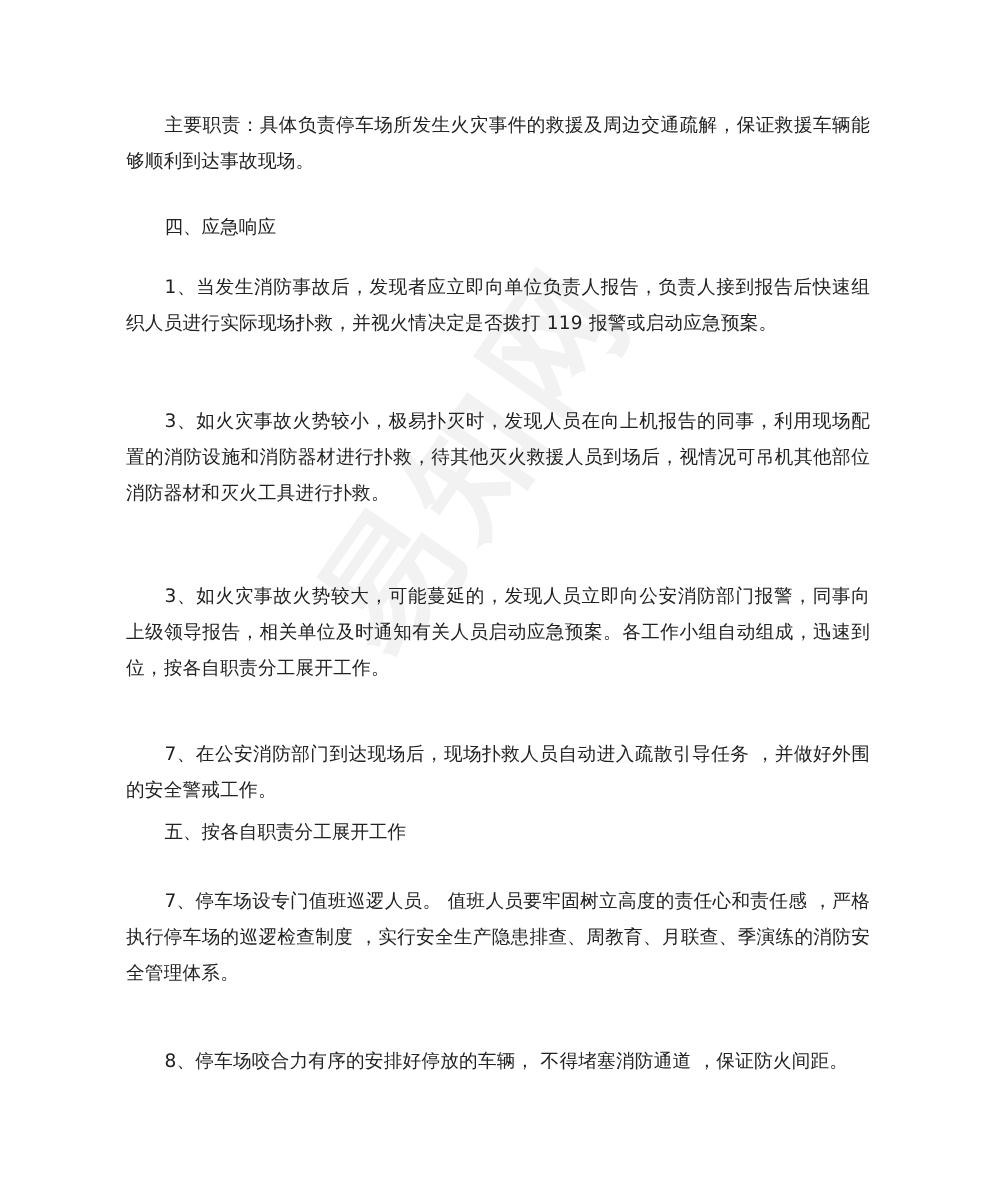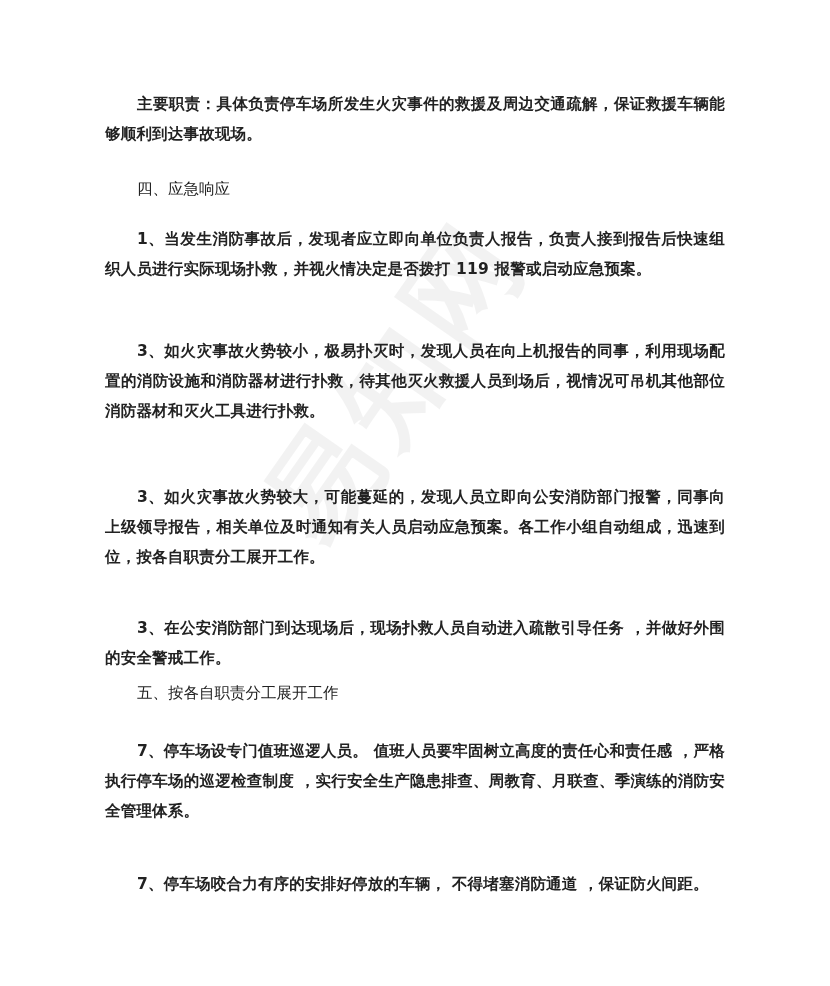--- a/index.html
+++ b/index.html
@@ -1,34 +1,34 @@
 <!DOCTYPE html>
 <html><head>
   <meta charset="utf-8">
   <style>
     html, body { margin: 0; padding: 0; background: #ffffff; }
     body { width: 830px; height: 986px; position: relative; overflow: hidden;
            font-family: "DejaVu Sans", "Liberation Sans", sans-serif; color: #222222; }
     .page { position: absolute; left: 105px; top: 0; width: 620px; }
     .para { position: absolute; left: 0; width: 620px; font-size: 15.5px; line-height: 30px;
-            text-indent: 32px; text-align: justify; letter-spacing: 0.2px; margin: 0; font-weight: bold; }
+            text-indent: 32px; text-align: justify; letter-spacing: 0.2px; margin: 0; }
     .heading { position: absolute; left: 32px; font-size: 15.5px; line-height: 30px; margin: 0; text-align: center; }
     .watermark { position: absolute; left: 270px; top: 300px; width: 320px; height: 260px;
                  transform: rotate(-55deg); font-size: 110px; font-weight: bold;
                  color: rgba(0,0,0,0.05); letter-spacing: 10px; white-space: nowrap;
                  pointer-events: none; font-family: "DejaVu Sans", sans-serif; }
   </style>
 </head>
 <body>
 
 <div class="watermark">易知网</div>
 
 <div class="page">
   <p class="para" style="top:89px">主要职责：具体负责停车场所发生火灾事件的救援及周边交通疏解，保证救援车辆能够顺利到达事故现场。</p>
   <p class="heading" style="top:174px">四、应急响应</p>
   <p class="para" style="top:224px">1、当发生消防事故后，发现者应立即向单位负责人报告，负责人接到报告后快速组织人员进行实际现场扑救，并视火情决定是否拨打 119 报警或启动应急预案。</p>
   <p class="para" style="top:336px">3、如火灾事故火势较小，极易扑灭时，发现人员在向上机报告的同事，利用现场配置的消防设施和消防器材进行扑救，待其他灭火救援人员到场后，视情况可吊机其他部位消防器材和灭火工具进行扑救。</p>
   <p class="para" style="top:482px">3、如火灾事故火势较大，可能蔓延的，发现人员立即向公安消防部门报警，同事向上级领导报告，相关单位及时通知有关人员启动应急预案。各工作小组自动组成，迅速到位，按各自职责分工展开工作。</p>
-  <p class="para" style="top:613px">3、在公安消防部门到达现场后，现场扑救人员自动进入疏散引导任务 ，并做好外围的安全警戒工作。</p>
+  <p class="para" style="top:613px">7、在公安消防部门到达现场后，现场扑救人员自动进入疏散引导任务 ，并做好外围的安全警戒工作。</p>
   <p class="heading" style="top:678px">五、按各自职责分工展开工作</p>
   <p class="para" style="top:736px">7、停车场设专门值班巡逻人员。 值班人员要牢固树立高度的责任心和责任感 ，严格执行停车场的巡逻检查制度 ，实行安全生产隐患排查、周教育、月联查、季演练的消防安全管理体系。</p>
-  <p class="para" style="top:869px">7、停车场咬合力有序的安排好停放的车辆， 不得堵塞消防通道 ，保证防火间距。</p>
+  <p class="para" style="top:869px">8、停车场咬合力有序的安排好停放的车辆， 不得堵塞消防通道 ，保证防火间距。</p>
 </div>
 
 </body></html>

